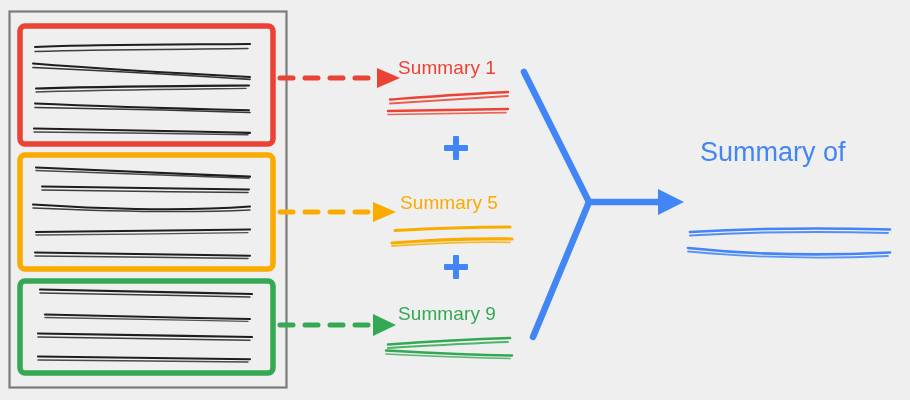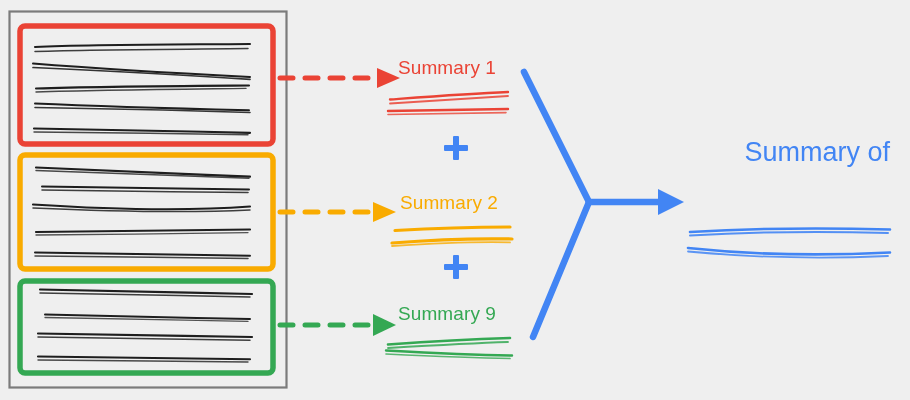--- a/index.html
+++ b/index.html
@@ -37,21 +37,21 @@
     font-weight: 400;
     letter-spacing: 0.1px;
   }
   #sum1-label { left: 398px; top: 57px; color: #ea4335; }
   #sum2-label { left: 400px; top: 192px; color: #f9ab00; }
   #sum3-label { left: 398px; top: 303px; color: #34a853; }
   #final-label {
     left: 700px;
     top: 136px;
     width: 190px;
-    text-align: right;
+    text-align: left;
     font-size: 27px;
     color: #4285f4;
     line-height: 1.22;
     white-space: normal;
   }
   .final-line { display: block; }
 </style>
 </head>
 <body>
 
@@ -155,21 +155,21 @@
     <g stroke="#4285f4" fill="none" stroke-linecap="round">
       <path d="M690 232 C 740 229.0, 800 227.0, 890 229.5" stroke-width="2.6"></path>
       <path d="M690 235.5 C 742 232.5, 802 230.6, 888 233.0" stroke-width="2.0" opacity="0.9"></path>
       <path d="M688 248 C 740 253.5, 800 257.0, 890 252.5" stroke-width="2.6"></path>
       <path d="M688 251.5 C 742 256.6, 802 260.0, 888 256.0" stroke-width="1.8" opacity="0.85"></path>
     </g>
   </svg>
 
   <div class="label summary-label" id="sum1-label">Summary 1</div>
 
-  <div class="label summary-label" id="sum2-label">Summary 2</div>
+  <div class="label summary-label" id="sum2-label">Summary 5</div>
 
   <div class="label summary-label" id="sum3-label">Summary 9</div>
 
   <div class="label" id="final-label">
     <span class="final-line">Summary of</span>
   </div>
 
 </div>
 
 </body></html>

